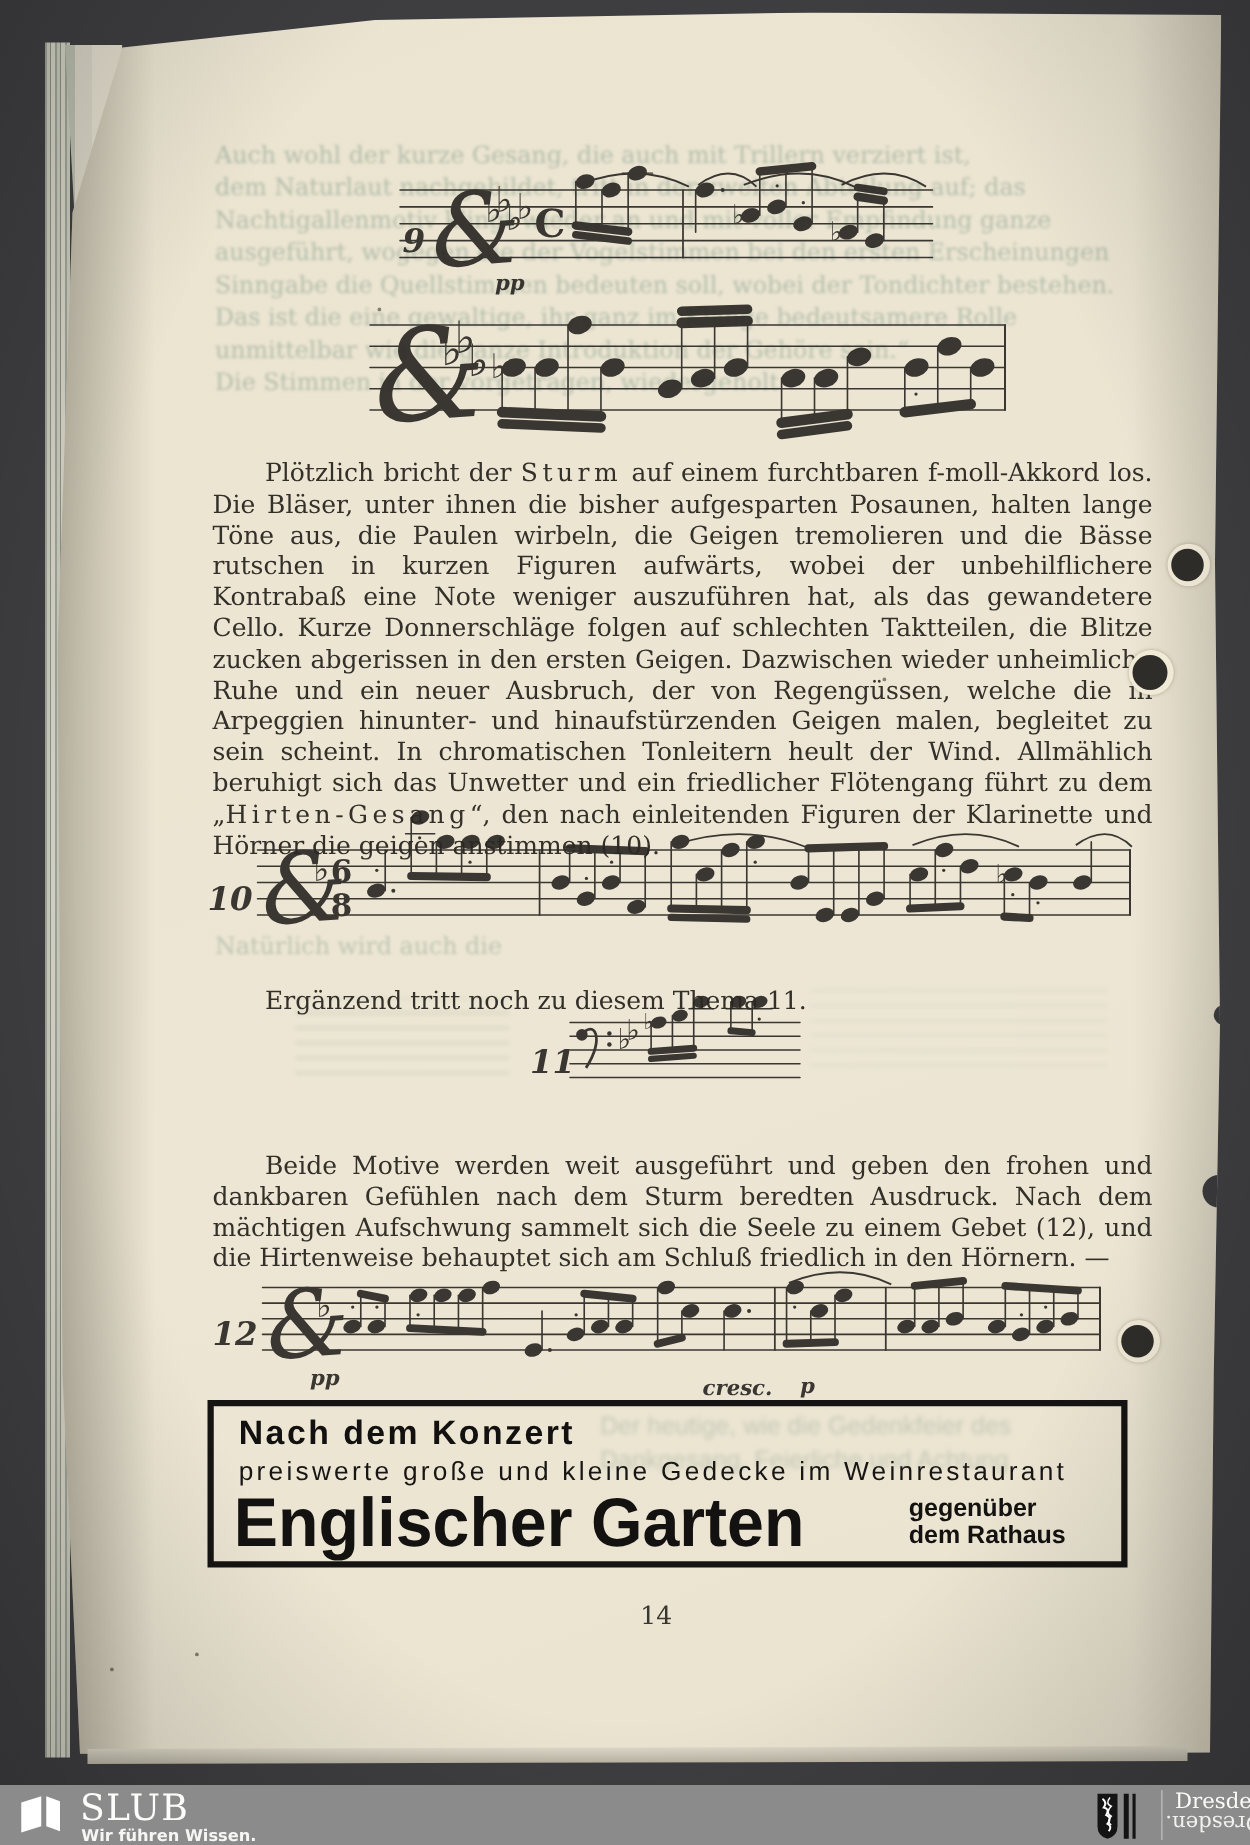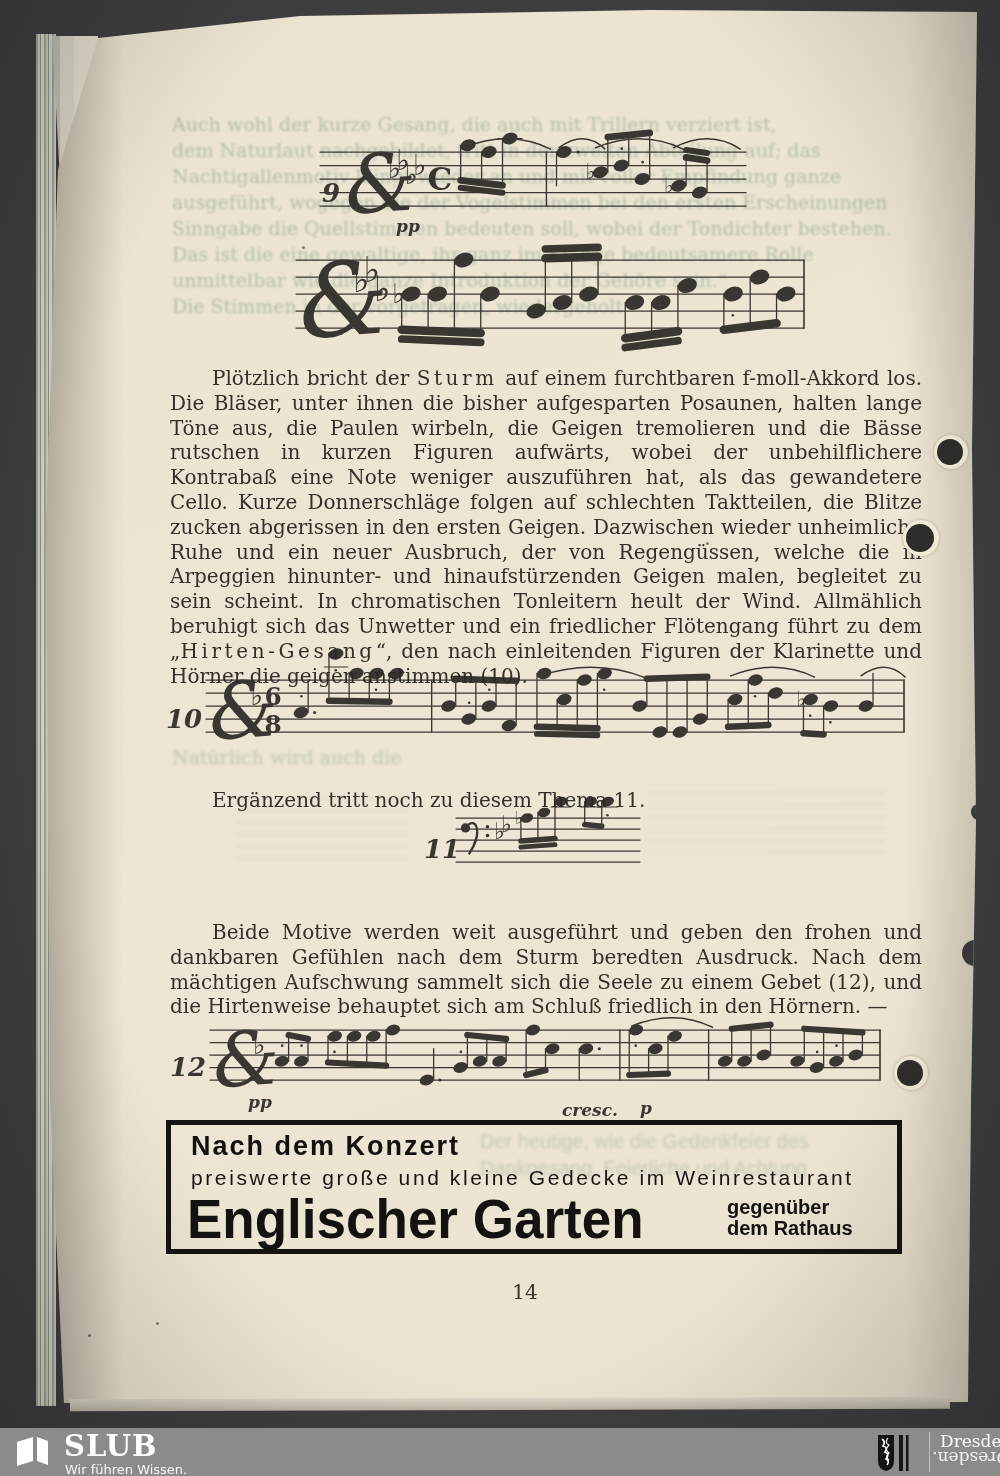--- a/index.html
+++ b/index.html
@@ -62,23 +62,23 @@
   .hole{position:absolute;z-index:4;border-radius:50%;background:#f1ead7;
     box-shadow:0 0 3px rgba(120,110,90,.5);}
   .hole-in{position:absolute;border-radius:50%;background:#2e2d2a;}
   .notch{position:absolute;z-index:4;border-radius:50%;background:#3a3a3d;}
   .speck{position:absolute;z-index:4;width:3px;height:3px;border-radius:50%;background:#55524a;opacity:.7;}
   
   .footer-bar{position:absolute;left:0;top:1428px;width:1000px;height:48px;z-index:7;background:#8b8b8b;}
   .slub-logo{position:absolute;left:14px;top:3px;width:250px;height:44px;cursor:pointer;}
   .slub-icon{position:absolute;left:0;top:2px;}
   .slub-text{position:absolute;left:50px;top:-2px;color:#fdfdfc;font-family:"DejaVu Serif","Liberation Serif",serif;
-    font-weight:bold;font-size:29px;letter-spacing:1px;}
+    font-weight:normal;font-size:29px;letter-spacing:1px;}
   .slub-tagline{position:absolute;left:51px;top:31px;color:#f6f6f4;
-    font-family:"DejaVu Sans","Liberation Sans",sans-serif;font-weight:normal;font-size:13px;}
+    font-family:"DejaVu Sans","Liberation Sans",sans-serif;font-weight:bold;font-size:13px;}
   .dresden-logo{position:absolute;left:872px;top:3px;width:120px;height:44px;cursor:pointer;}
   .dd-shield{position:absolute;left:4px;top:2px;}
   .dd-divider{position:absolute;left:57px;top:1px;width:1px;height:40px;background:rgba(255,255,255,.45);}
   .dd-text{position:absolute;left:68px;top:2px;color:#fbfbfa;font-family:"DejaVu Serif","Liberation Serif",serif;
     font-size:17px;line-height:17px;}
   .dd-mirror{position:absolute;left:68px;top:18px;color:#f0f0ee;font-family:"DejaVu Serif","Liberation Serif",serif;
     font-size:17px;line-height:17px;transform:rotate(180deg);transform-origin:center;width:70px;}
 </style>
 </head>
 <body>

